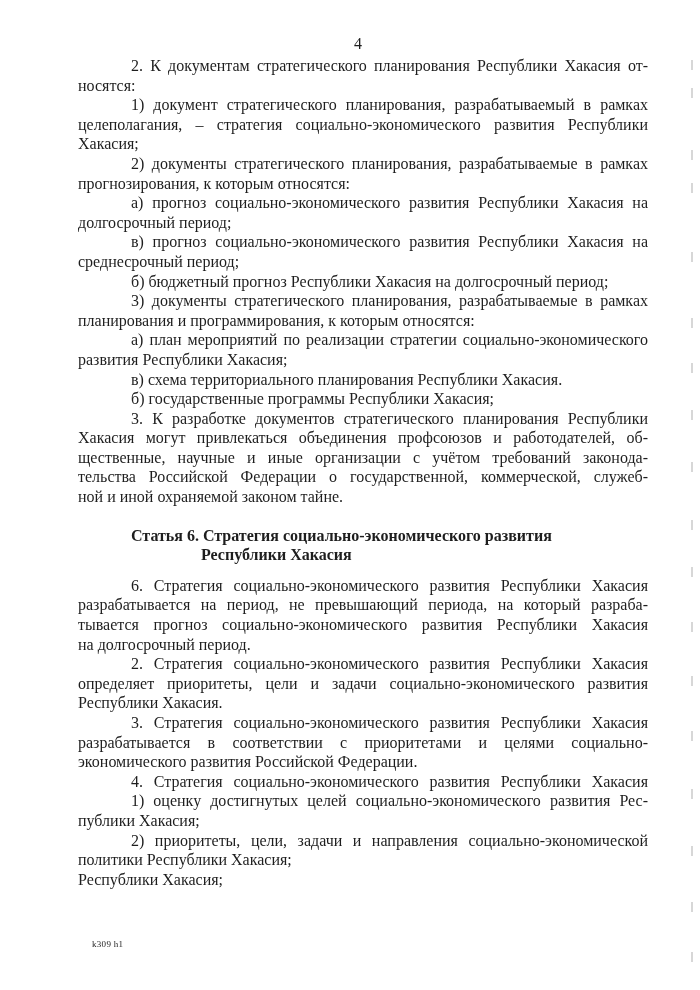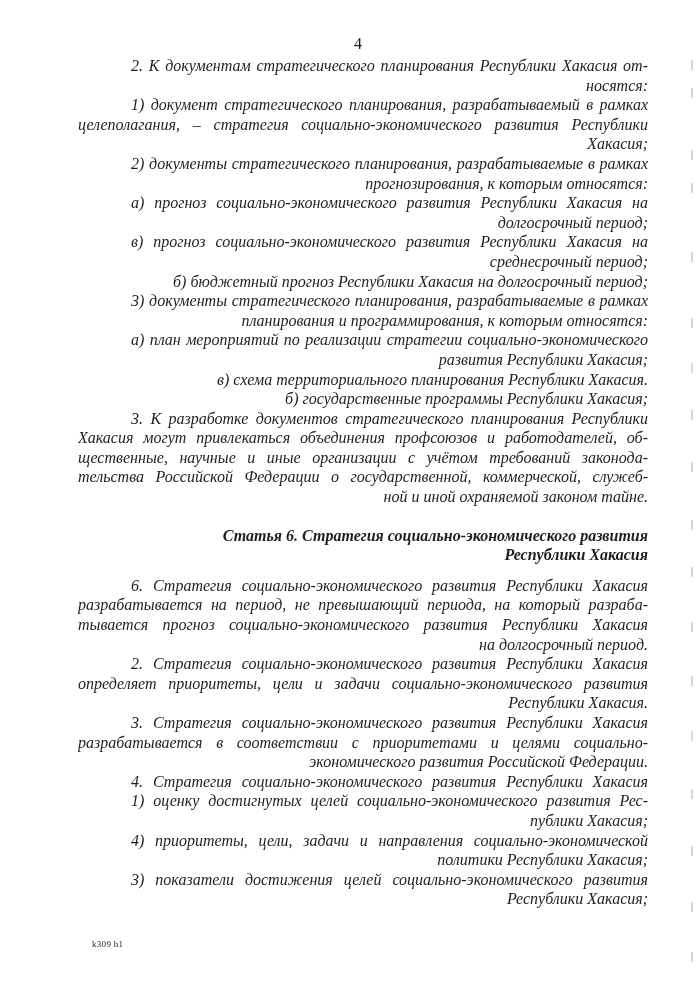--- a/index.html
+++ b/index.html
@@ -24,22 +24,21 @@
   .doc-body {
     position: absolute;
     left: 78px; top: 56px; width: 570px;
     font-size: 16px;
     line-height: 19.6px;
   }
   .para { margin: 0; }
   .line {
     white-space: nowrap;
     overflow: hidden;
-    text-align: right;
-    font-style: italic;
+    text-align: left;
   }
   .line.just { text-align-last: justify; }
   .line.ind  { padding-left: 53px; }
   .line.ind2 { padding-left: 123px; }
   .heading { font-weight: bold; margin-top: 19px; margin-bottom: 11px; }
   .footer-note {
     position: absolute;
     left: 92px; top: 939px;
     font-size: 9px;
     letter-spacing: 0.3px;
@@ -125,25 +124,24 @@
         <div class="line">экономического развития Российской Федерации.</div>
       </div>
       <div class="para">
         <div class="line ind just">4. Стратегия социально-экономического развития Республики Хакасия</div>
       </div>
       <div class="para">
         <div class="line ind just">1) оценку достигнутых целей социально-экономического развития Рес-</div>
         <div class="line">публики Хакасия;</div>
       </div>
       <div class="para">
-        <div class="line ind just">4) приоритеты, цели, задачи и направления социально-экономической</div>
+        <div class="line ind just">2) приоритеты, цели, задачи и направления социально-экономической</div>
         <div class="line">политики Республики Хакасия;</div>
       </div>
       <div class="para">
-        <div class="line ind just">3) показатели достижения целей социально-экономического развития</div>
         <div class="line">Республики Хакасия;</div>
       </div>
     </div>
 
   <div class="footer-note">k309 h1</div>
 
   <div id="edge-marks">
       <div class="edge-mark" style="top: 60px;"></div>
       <div class="edge-mark" style="top: 88px;"></div>
       <div class="edge-mark" style="top: 150px;"></div>

